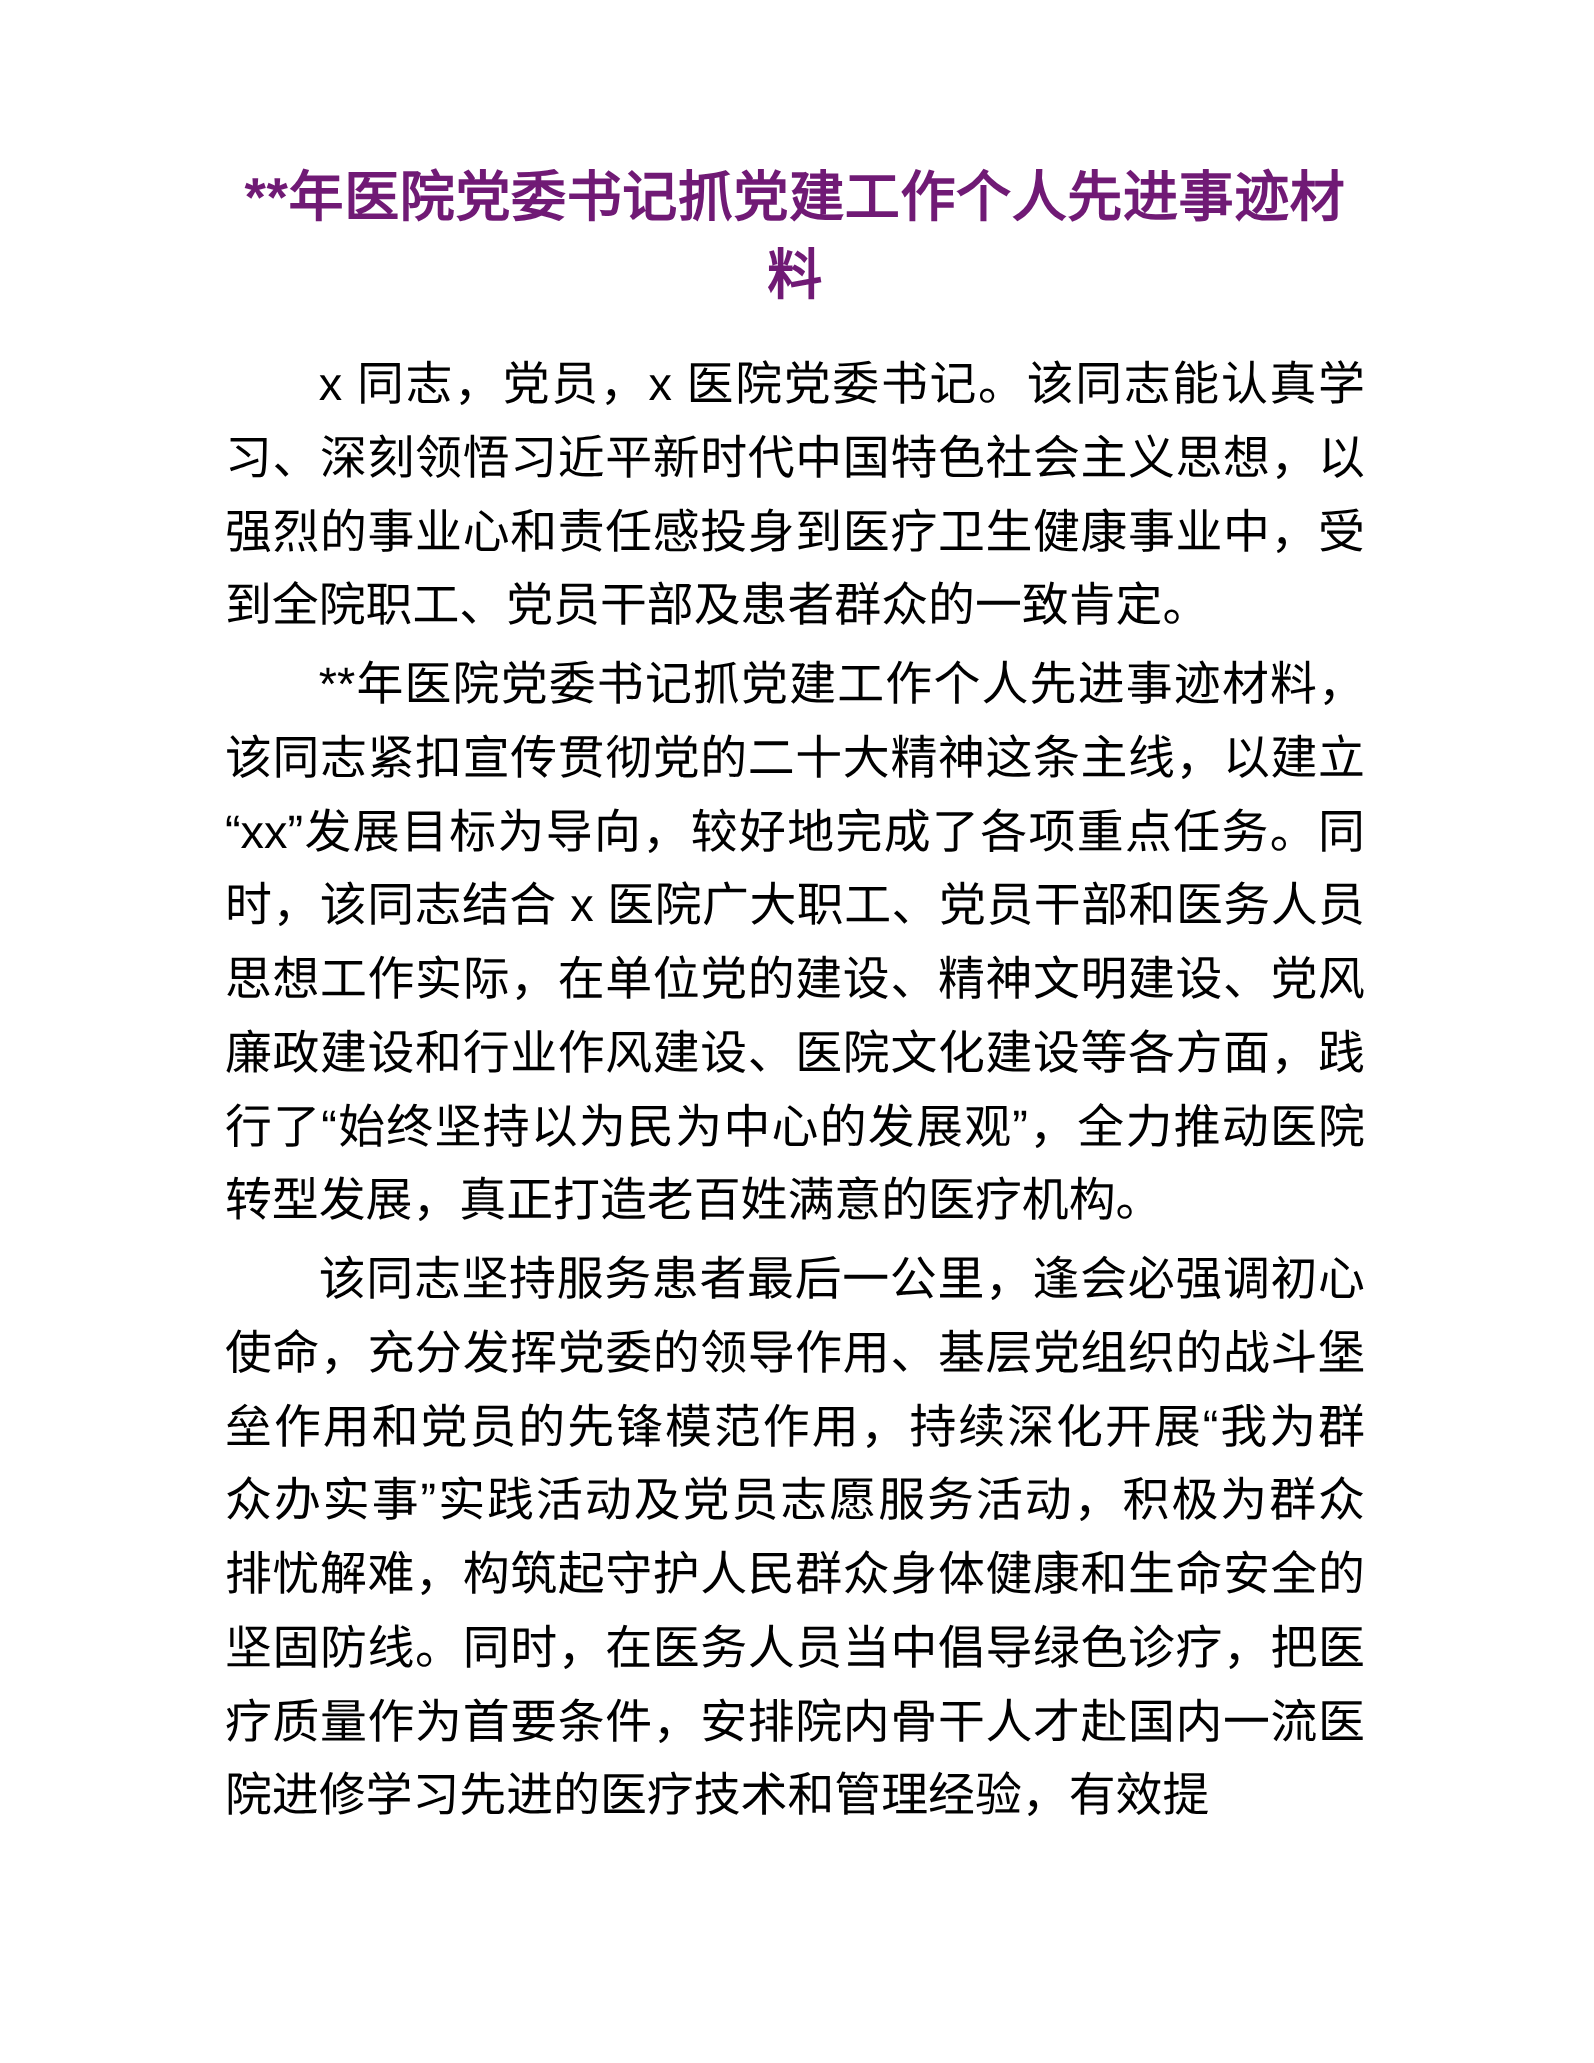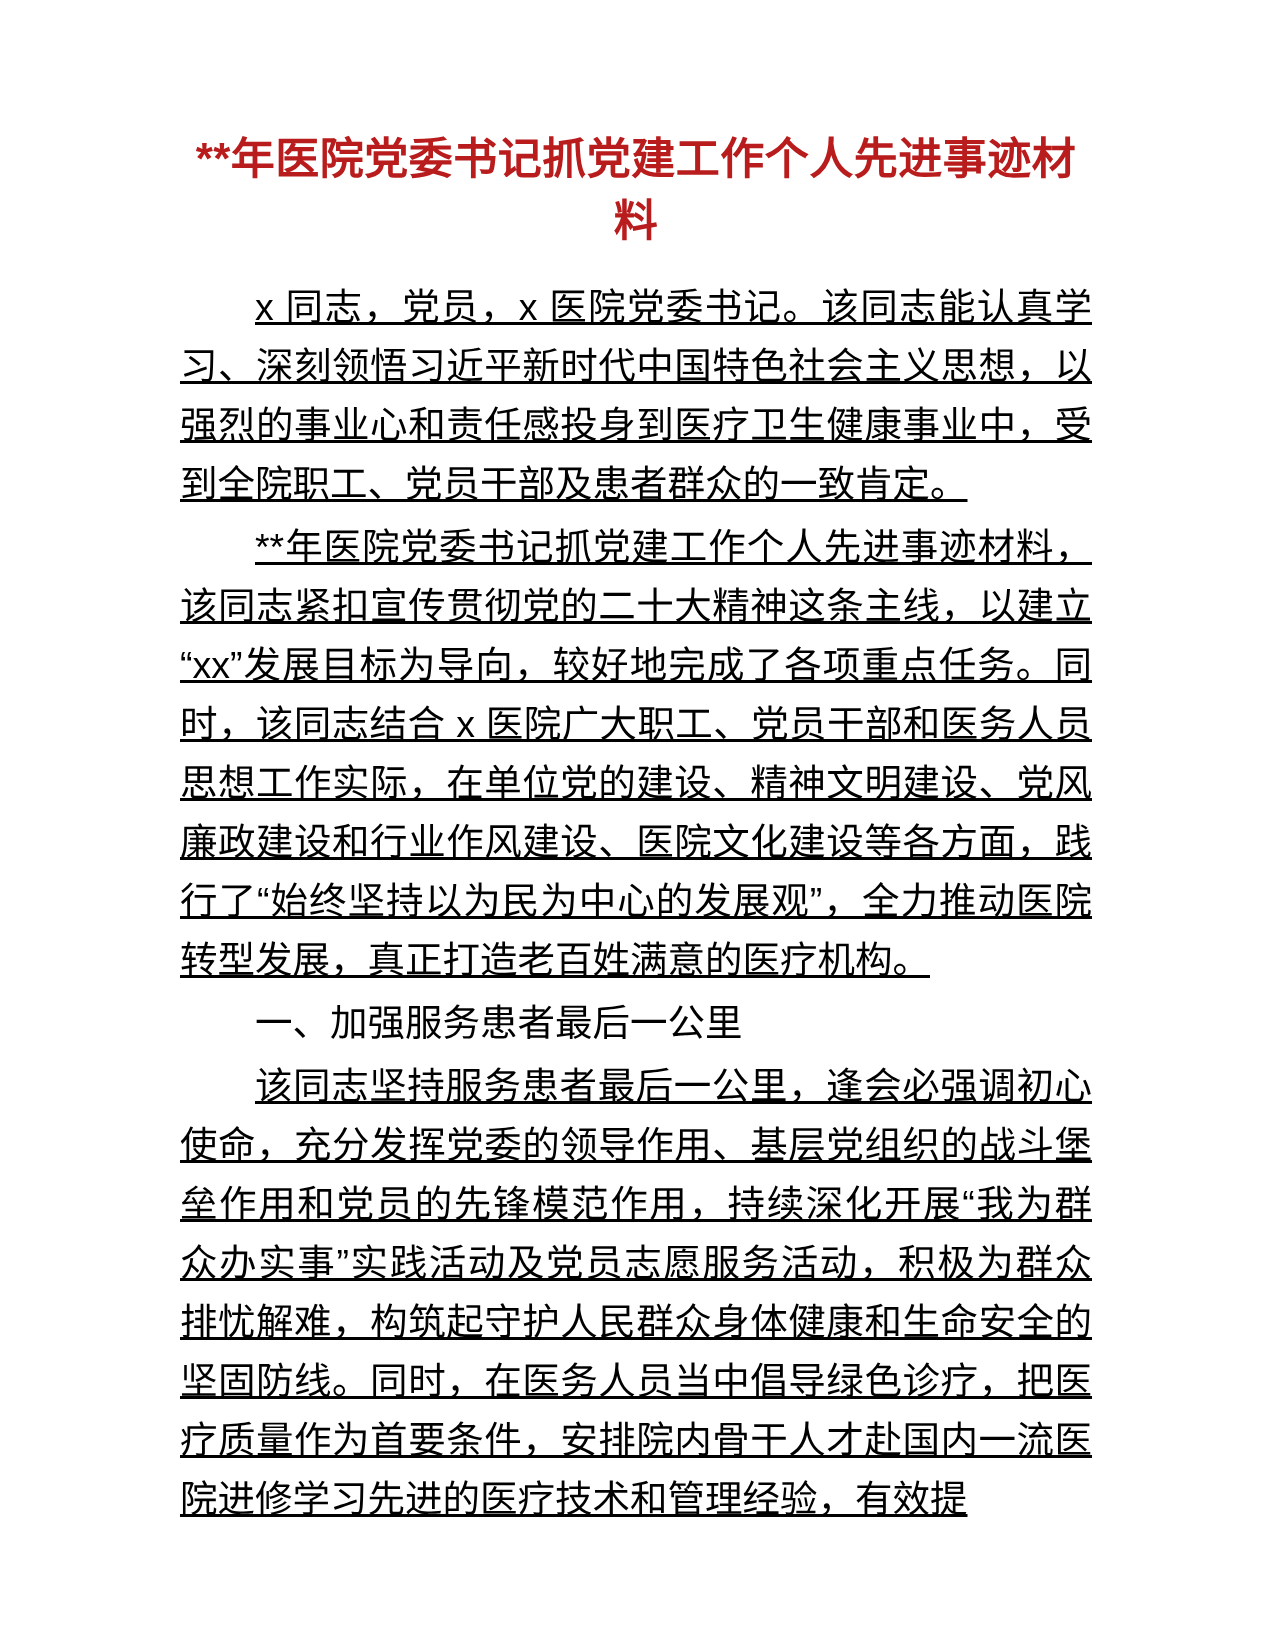--- a/index.html
+++ b/index.html
@@ -30,35 +30,34 @@
   }
 
   .doc-title {
     font-family: "Liberation Sans", "DejaVu Sans", sans-serif;
     font-weight: 700;
     font-size: 44px;
     line-height: 62px;
     text-align: center;
     letter-spacing: 0.5px;
     margin: 0 0 26px 0;
-    color: #b91c1c;
+    color: #701a75;
   }
 
   .para {
     font-family: "Liberation Sans", "DejaVu Sans", sans-serif;
     font-weight: 400;
     font-size: 37.5px;
     line-height: 59px;
     text-align: justify;
     text-justify: inter-ideograph;
     text-indent: 2em;
     margin: 0 0 4px 0;
     color: #000000;
     word-break: break-all;
-    text-decoration: underline;
   }
 
   .section-heading {
     font-family: "Liberation Sans", "DejaVu Sans", sans-serif;
     font-weight: 400;
     font-size: 37.5px;
     line-height: 59px;
     text-align: left;
     text-indent: 2em;
     margin: 0 0 4px 0;
@@ -74,18 +73,17 @@
 
 <div class="page">
   <div class="content">
 
     <h1 class="doc-title">**年医院党委书记抓党建工作个人先进事迹材料</h1>
 
     <p class="para">x 同志，党员，x 医院党委书记。该同志能认真学习、深刻领悟习近平新时代中国特色社会主义思想，以强烈的事业心和责任感投身到医疗卫生健康事业中，受到全院职工、党员干部及患者群众的一致肯定。</p>
 
     <p class="para">**年医院党委书记抓党建工作个人先进事迹材料，该同志紧扣宣传贯彻党的二十大精神这条主线，以建立“xx”发展目标为导向，较好地完成了各项重点任务。同时，该同志结合 x 医院广大职工、党员干部和医务人员思想工作实际，在单位党的建设、精神文明建设、党风廉政建设和行业作风建设、医院文化建设等各方面，践行了“始终坚持以为民为中心的发展观”，全力推动医院转型发展，真正打造老百姓满意的医疗机构。</p>
 
-    <h2 class="section-heading">一、加强服务患者最后一公里</h2>
 
     <p class="para para-last">该同志坚持服务患者最后一公里，逢会必强调初心使命，充分发挥党委的领导作用、基层党组织的战斗堡垒作用和党员的先锋模范作用，持续深化开展“我为群众办实事”实践活动及党员志愿服务活动，积极为群众排忧解难，构筑起守护人民群众身体健康和生命安全的坚固防线。同时，在医务人员当中倡导绿色诊疗，把医疗质量作为首要条件，安排院内骨干人才赴国内一流医院进修学习先进的医疗技术和管理经验，有效提</p>
 
   </div>
 </div>
 
 </body></html>

